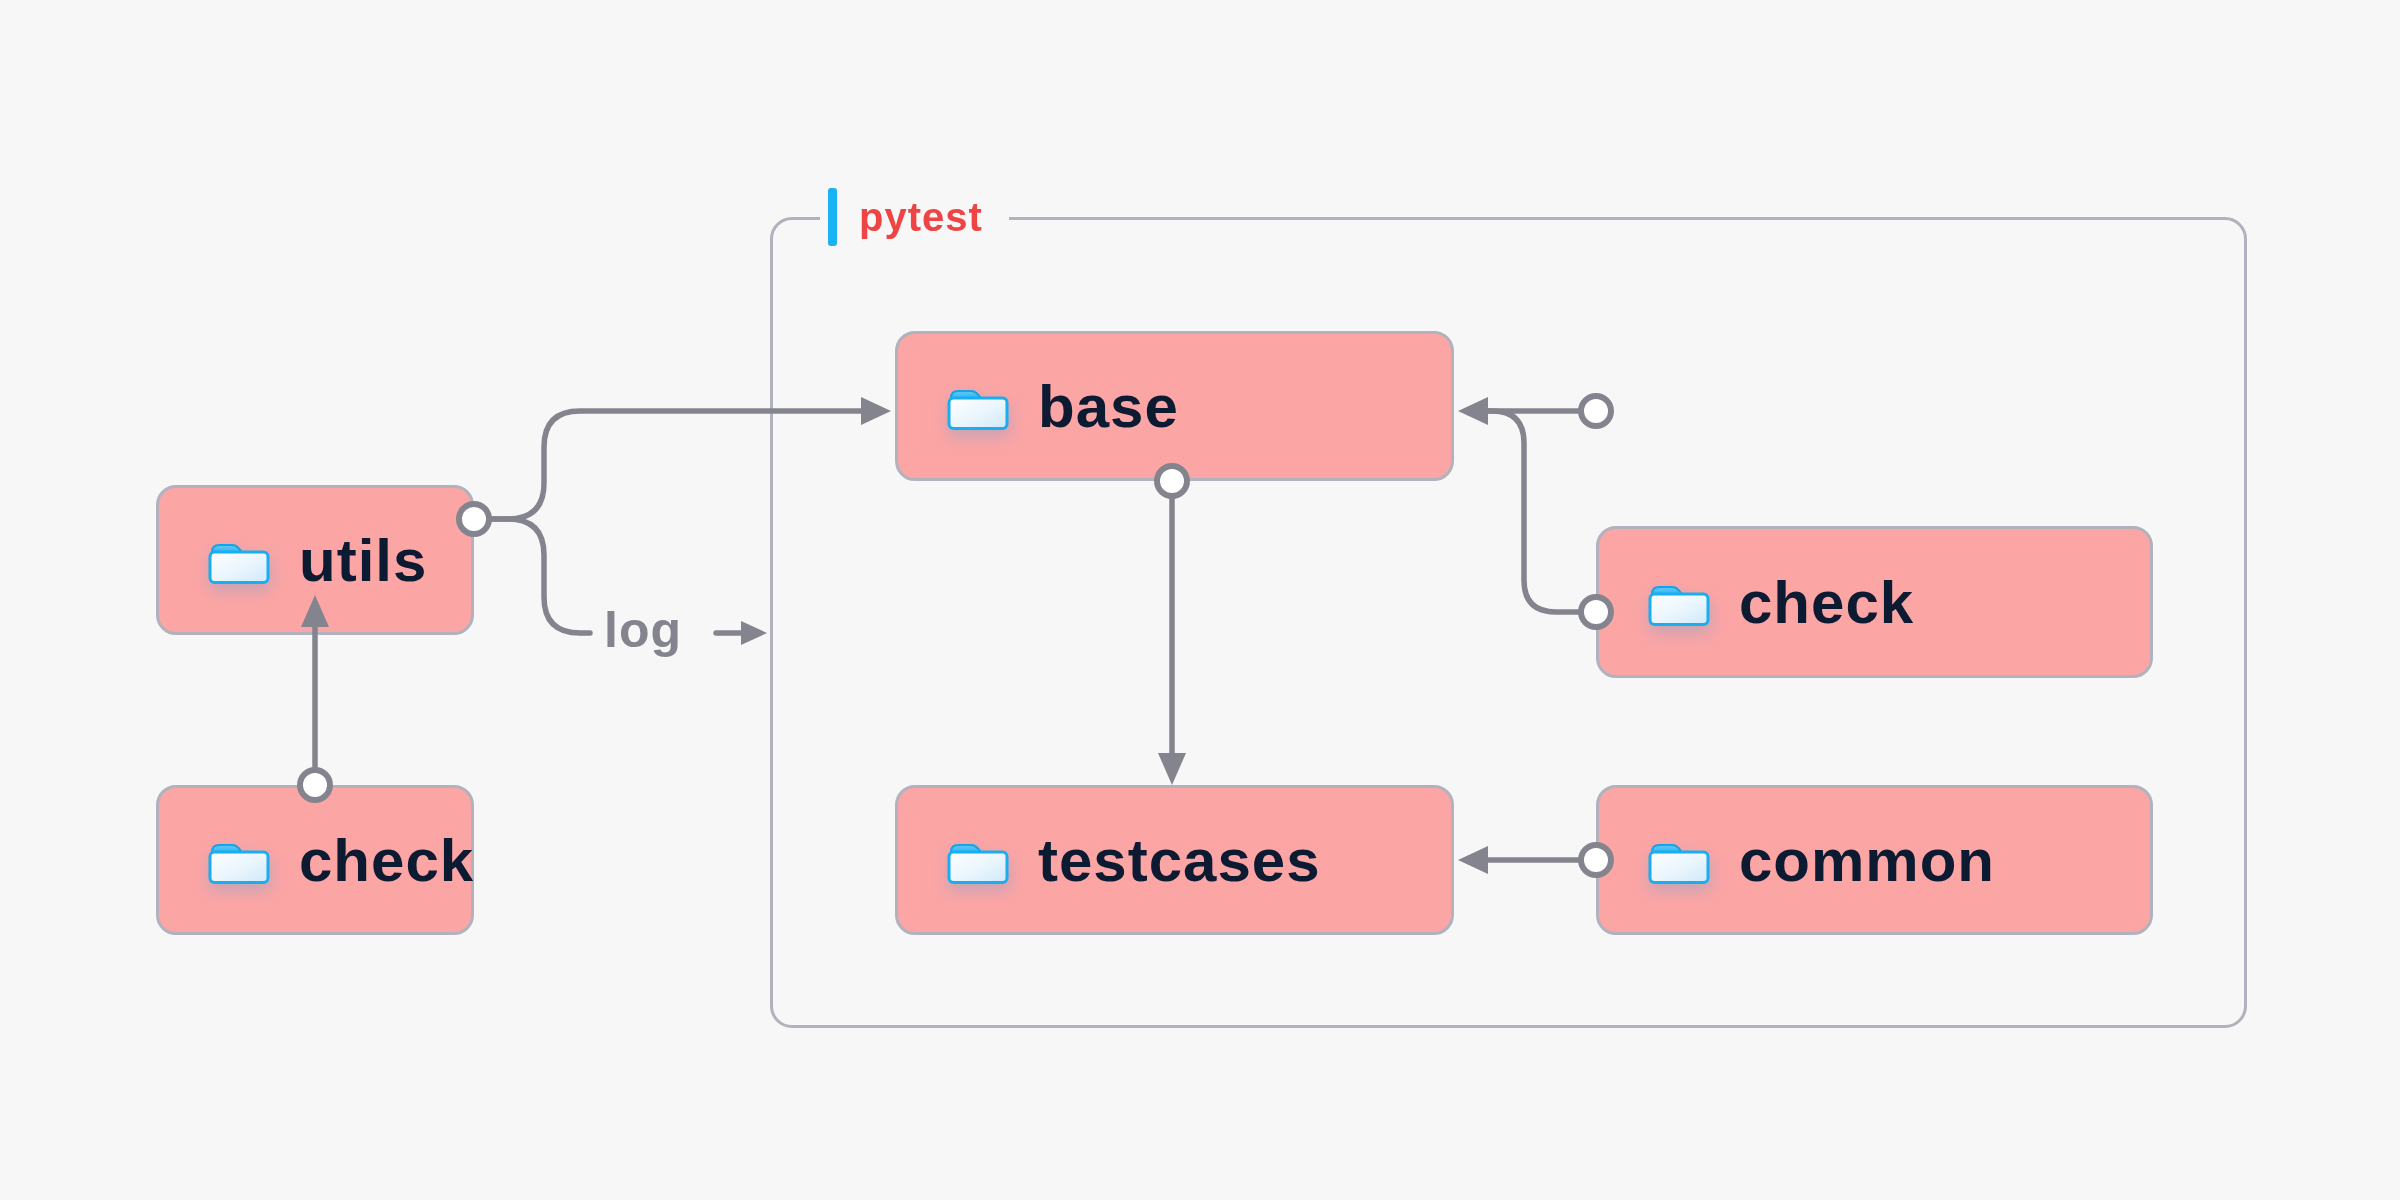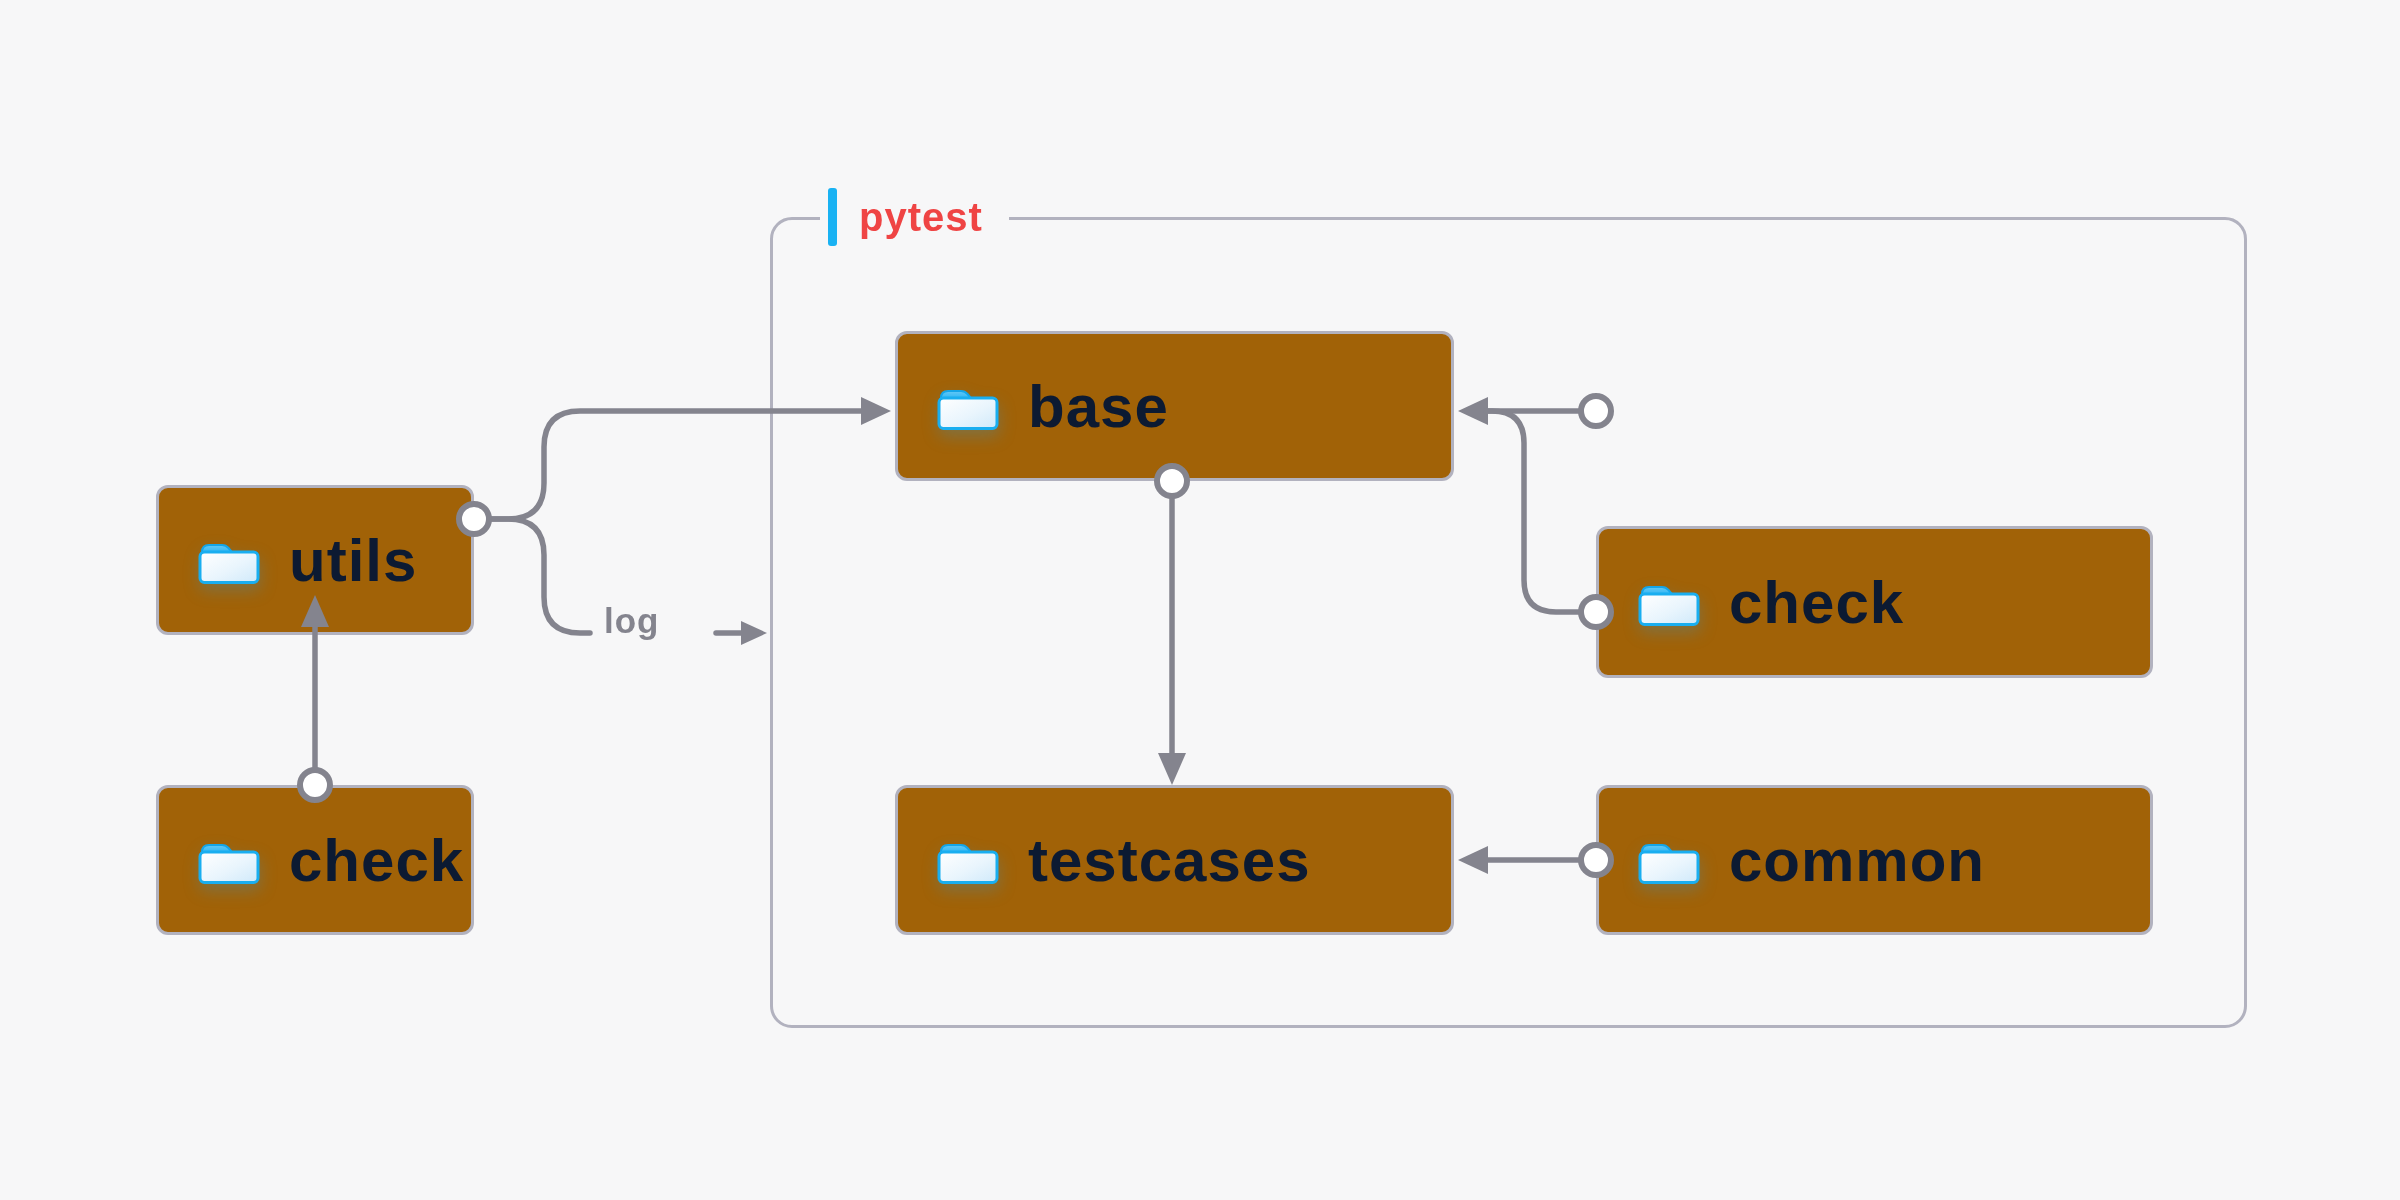--- a/index.html
+++ b/index.html
@@ -42,27 +42,27 @@
     font-size: 40px;
     font-weight: bold;
     letter-spacing: 1px;
     color: #ef4444;
     white-space: nowrap;
   }
 
   
   .node {
     position: absolute;
-    background: #a16207;
+    background: #fca5a5;
     border: 3px solid #b2b2bf;
-    border-radius: 12px;
+    border-radius: 20px;
     box-sizing: border-box;
     display: flex;
     align-items: center;
-    padding-left: 38px;
+    padding-left: 48px;
     gap: 28px;
     z-index: 4;
   }
   .node .label {
     font-size: 60px;
     font-weight: bold;
     letter-spacing: 1px;
     color: #0c1a32;
     white-space: nowrap;
   }
@@ -97,21 +97,21 @@
   .edge-arrow { fill: #84848e; stroke: none; }
   .port-circle {
     fill: #ffffff;
     stroke: #84848e;
     stroke-width: 6;
   }
 
   .edge-label-log {
     position: absolute;
     left: 604px; top: 601px;
-    font-size: 35px;
+    font-size: 50px;
     font-weight: bold;
     letter-spacing: 1px;
     color: #84848e;
     z-index: 5;
     pointer-events: none;
   }
 </style>
 </head>
 <body>
 

